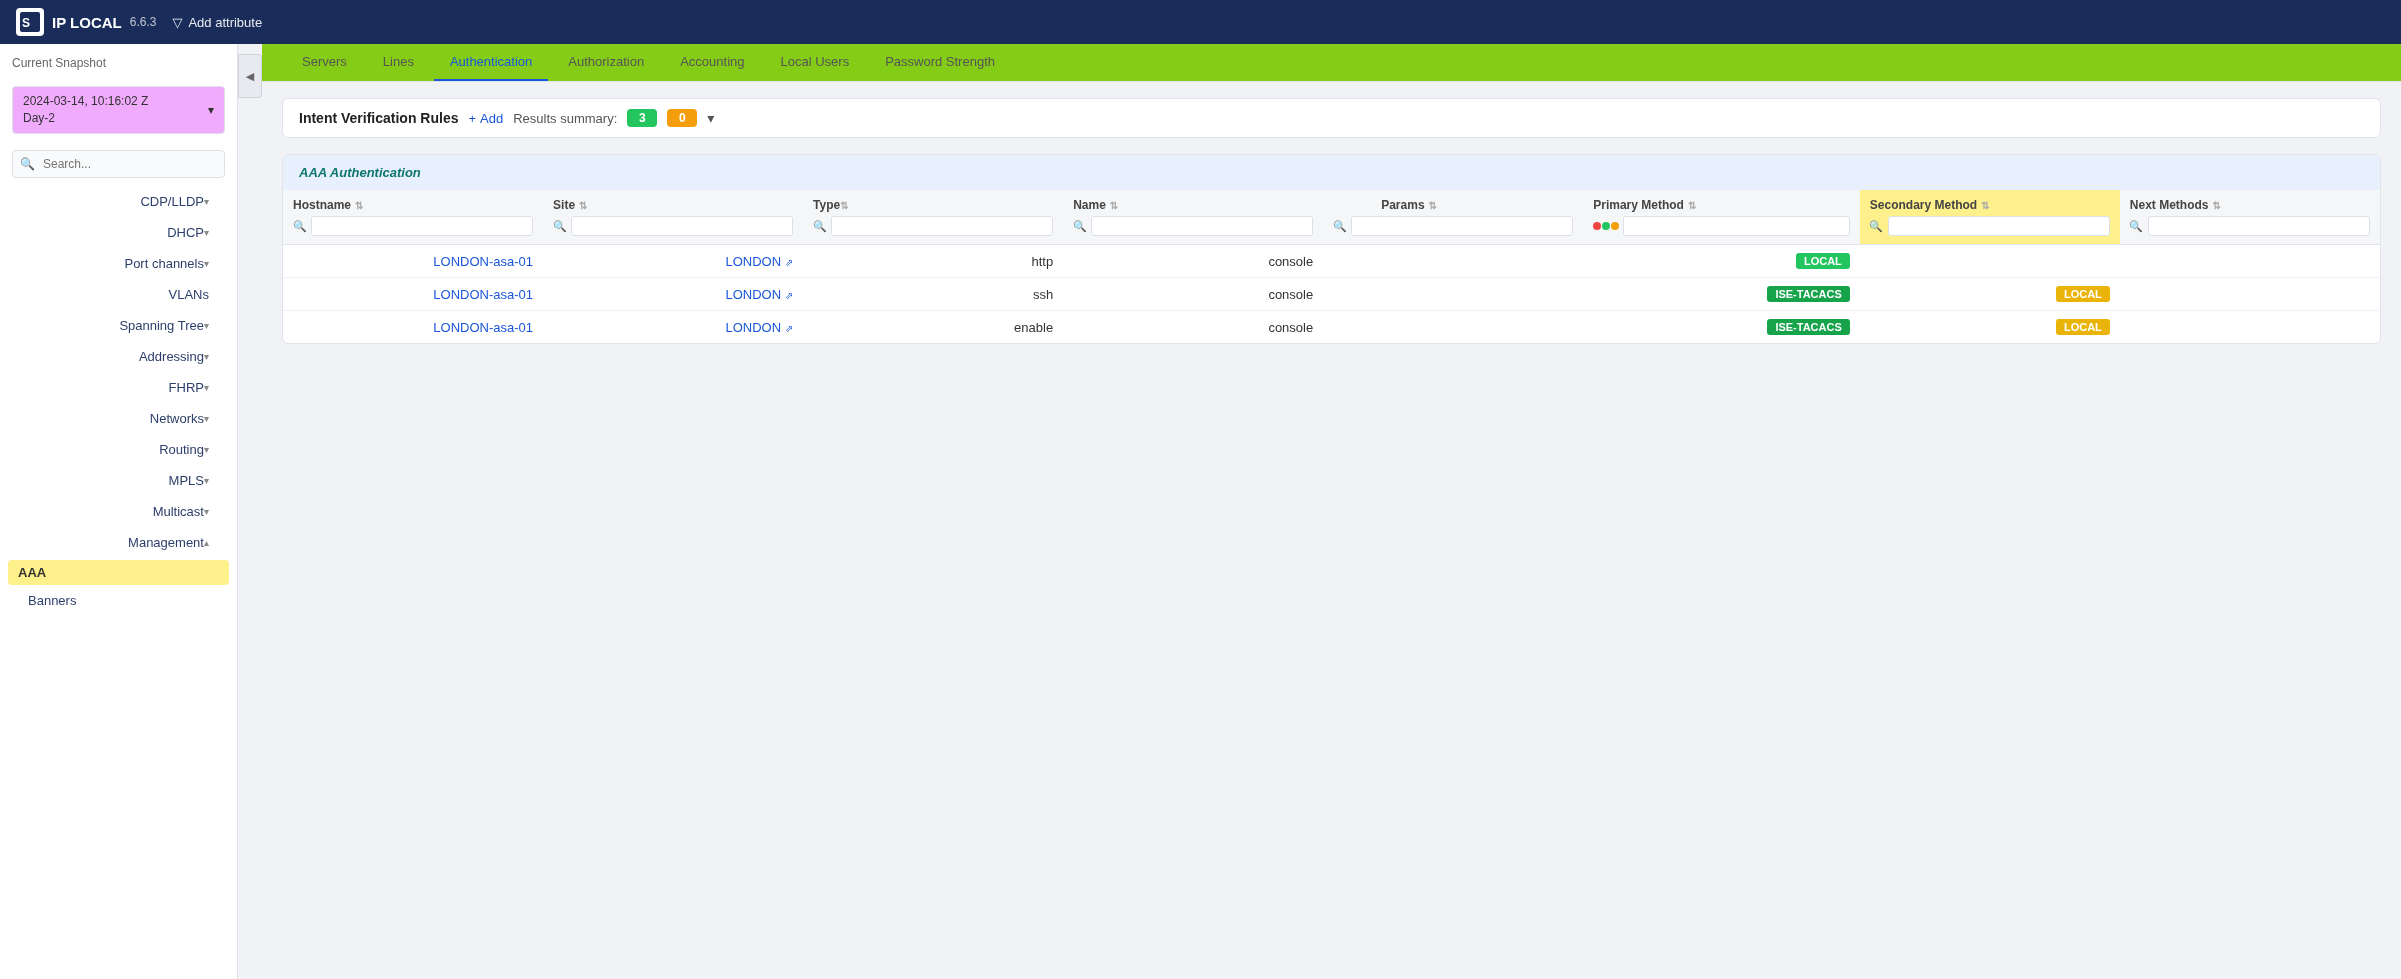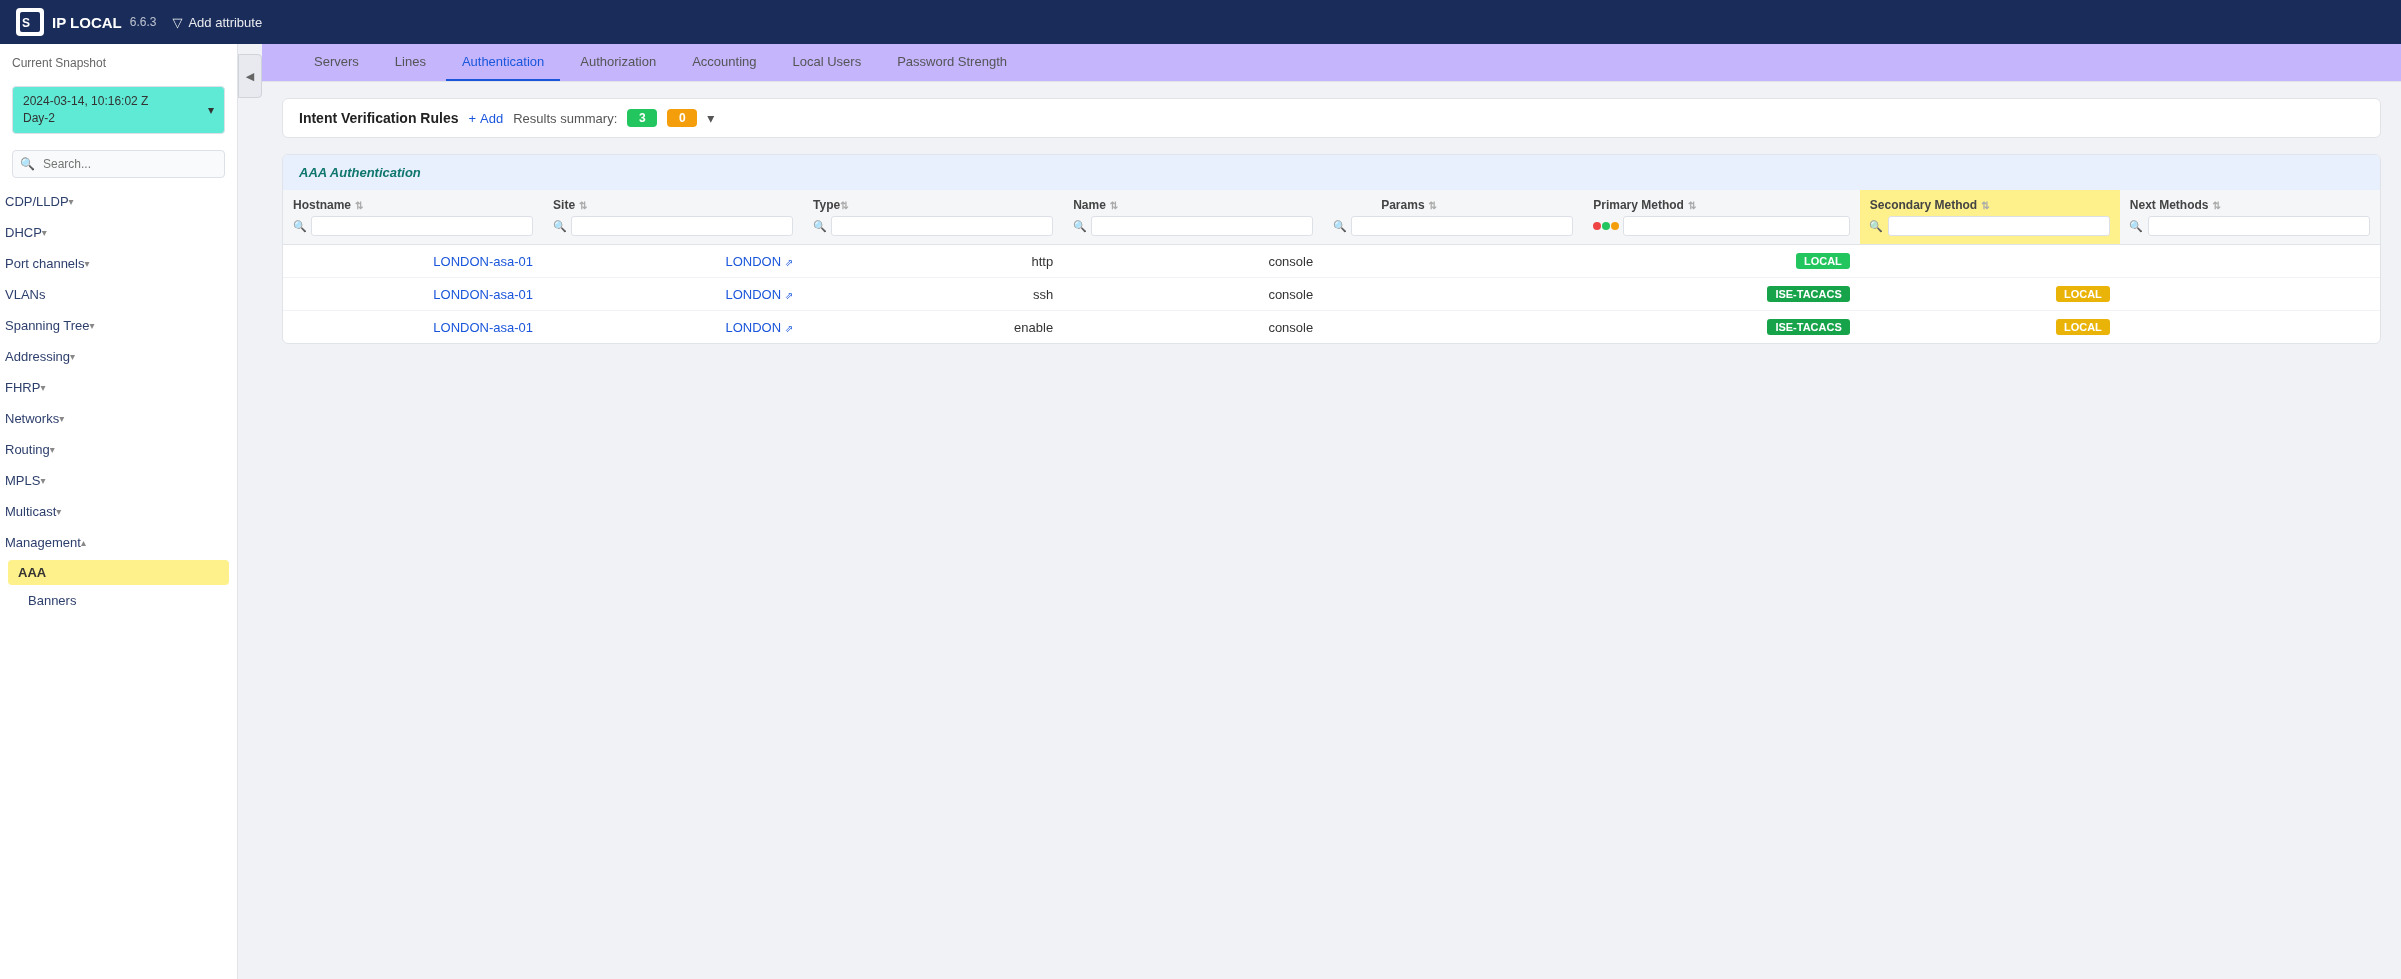--- a/index.html
+++ b/index.html
@@ -13,37 +13,37 @@
     .version { font-size: 12px; opacity: 0.7; font-weight: 400; }
     .add-attr-btn { display: flex; align-items: center; gap: 6px; color: white; font-size: 13px; cursor: pointer; opacity: 0.9; }
 
     
     .layout { display: flex; flex: 1; overflow: hidden; }
 
     
     .sidebar { width: 238px; background: #fff; border-right: 1px solid #e0e3e8; display: flex; flex-direction: column; overflow-y: auto; flex-shrink: 0; }
     .sidebar-header { padding: 12px 12px 8px; }
     .current-snapshot-label { font-size: 12px; color: #666; margin-bottom: 16px; }
-    .snapshot-select { display: flex; align-items: center; justify-content: space-between; background: #5eead4; border: 1px solid #dde0e6; border-radius: 4px; padding: 6px 10px; cursor: pointer; font-size: 12px; color: #333; }
+    .snapshot-select { display: flex; align-items: center; justify-content: space-between; background: #f0abfc; border: 1px solid #dde0e6; border-radius: 4px; padding: 6px 10px; cursor: pointer; font-size: 12px; color: #333; }
     .snapshot-text { line-height: 1.4; }
     .search-box { margin: 8px 12px; position: relative; }
     .search-box input { width: 100%; padding: 6px 10px 6px 30px; border: 1px solid #dde0e6; border-radius: 4px; font-size: 12px; background: #f9fafb; outline: none; }
     .search-box .search-icon-inner { position: absolute; left: 8px; top: 50%; transform: translateY(-50%); color: #999; font-size: 12px; }
 
     .sidebar-nav { flex: 1; }
-    .nav-item { display: flex; align-items: center; justify-content: flex-start; padding: 8px 5px; cursor: pointer; color: #2c3e6b; font-size: 13px; font-weight: 500; }
+    .nav-item { display: flex; align-items: center; justify-content: flex-end; padding: 8px 28px; cursor: pointer; color: #2c3e6b; font-size: 13px; font-weight: 500; }
     .chevron { font-size: 10px; color: #888; }
 
     .collapse-btn { width: 24px; height: 44px; background: #e8eaf0; border: 1px solid #d0d3da; display: flex; align-items: center; justify-content: center; cursor: pointer; color: #666; font-size: 11px; flex-shrink: 0; align-self: flex-start; margin-top: 10px; border-radius: 0 4px 4px 0; }
 
     
     .main { flex: 1; display: flex; flex-direction: column; overflow: hidden; }
 
     
-    .tabs { background: #c4b5fd; border-bottom: 1px solid #e0e3e8; display: flex; align-items: flex-end; padding: 0 36px; gap: 4px; flex-shrink: 0; }
+    .tabs { background: #84cc16; border-bottom: 1px solid #e0e3e8; display: flex; align-items: flex-end; padding: 0 24px; gap: 4px; flex-shrink: 0; }
     .tab { padding: 10px 16px; cursor: pointer; font-size: 13px; color: #555; border-bottom: 2px solid transparent; white-space: nowrap; }
     .tab.active { color: #1a56db; border-bottom: 2px solid #1a56db; font-weight: 500; }
 
     
     .content { flex: 1; overflow-y: auto; padding: 16px 20px; }
 
     
     .intent-bar { display: flex; align-items: center; gap: 10px; margin-bottom: 16px; padding: 10px 16px; background: white; border-radius: 6px; border: 1px solid #e0e3e8; }
     .intent-title { font-weight: 600; font-size: 14px; color: #222; }
     .add-btn { display: flex; align-items: center; gap: 4px; color: #1a56db; font-size: 13px; cursor: pointer; }

